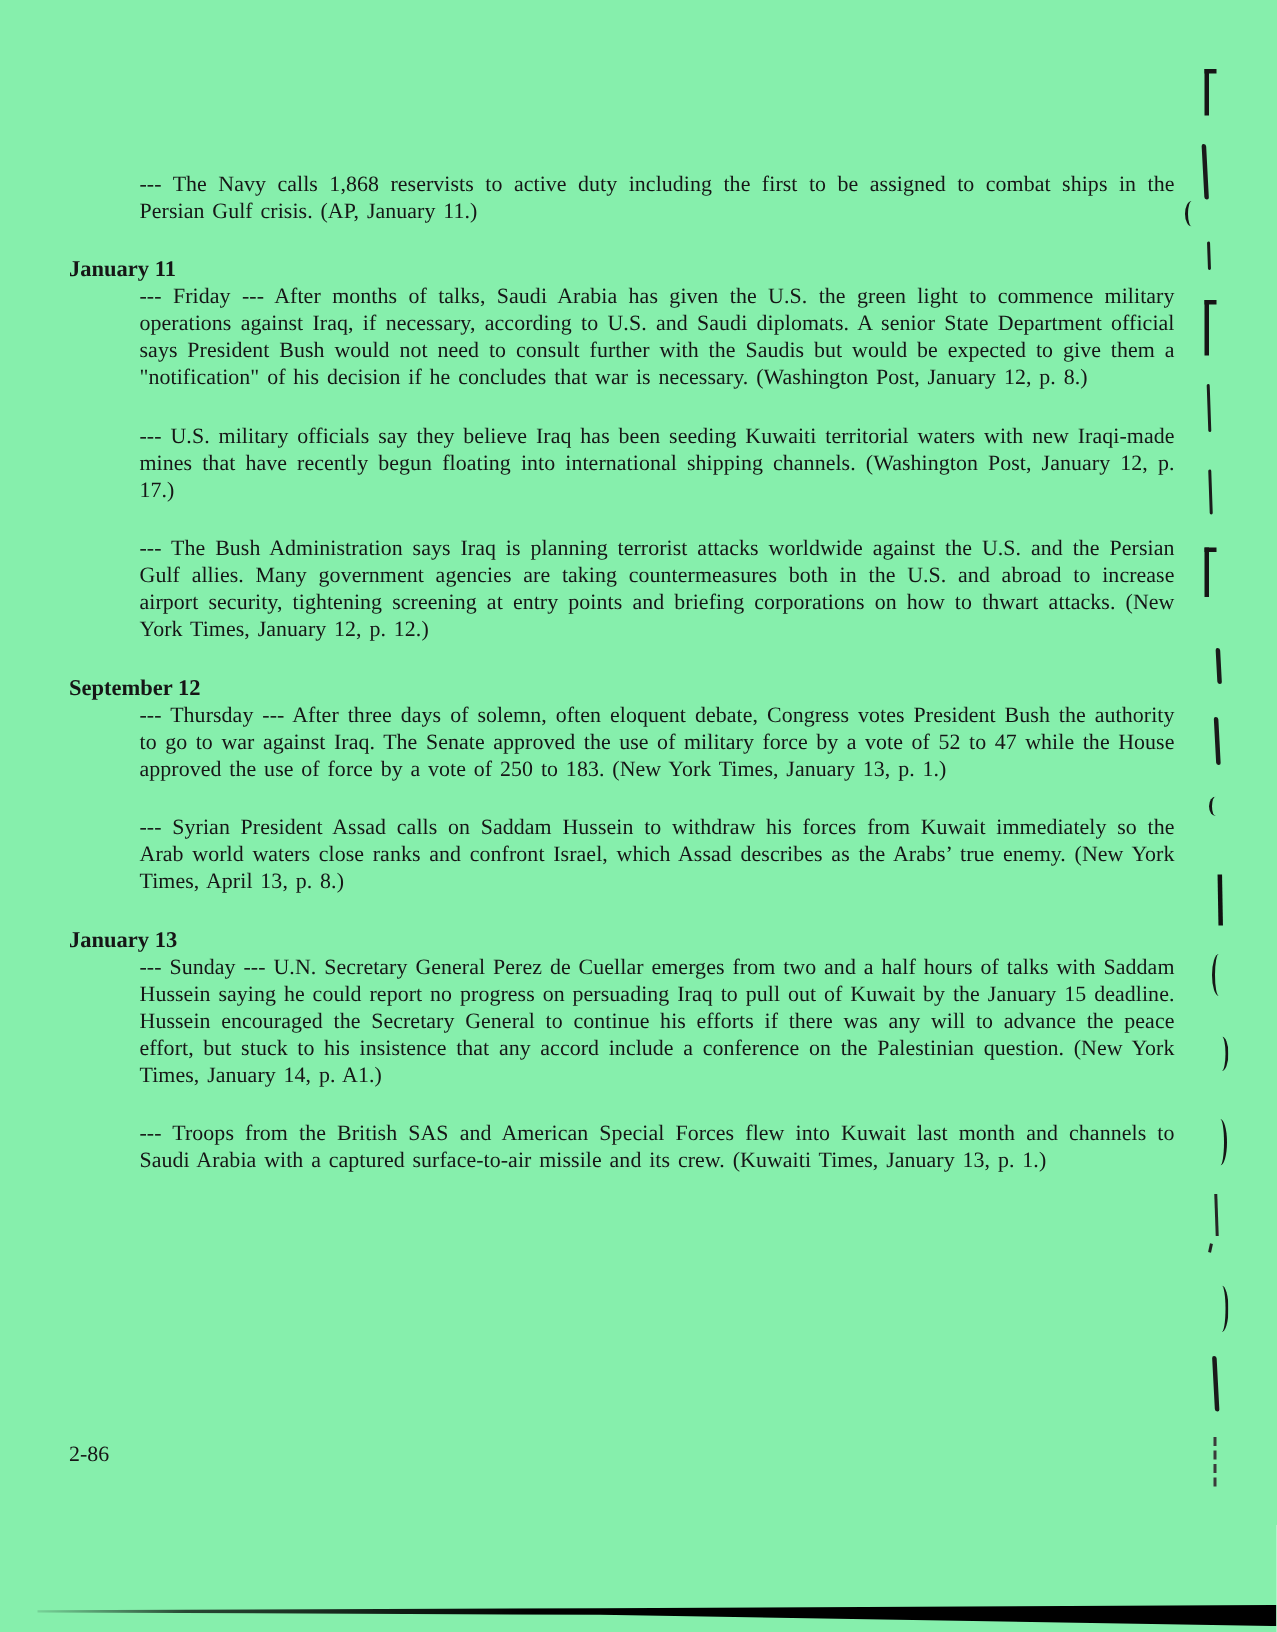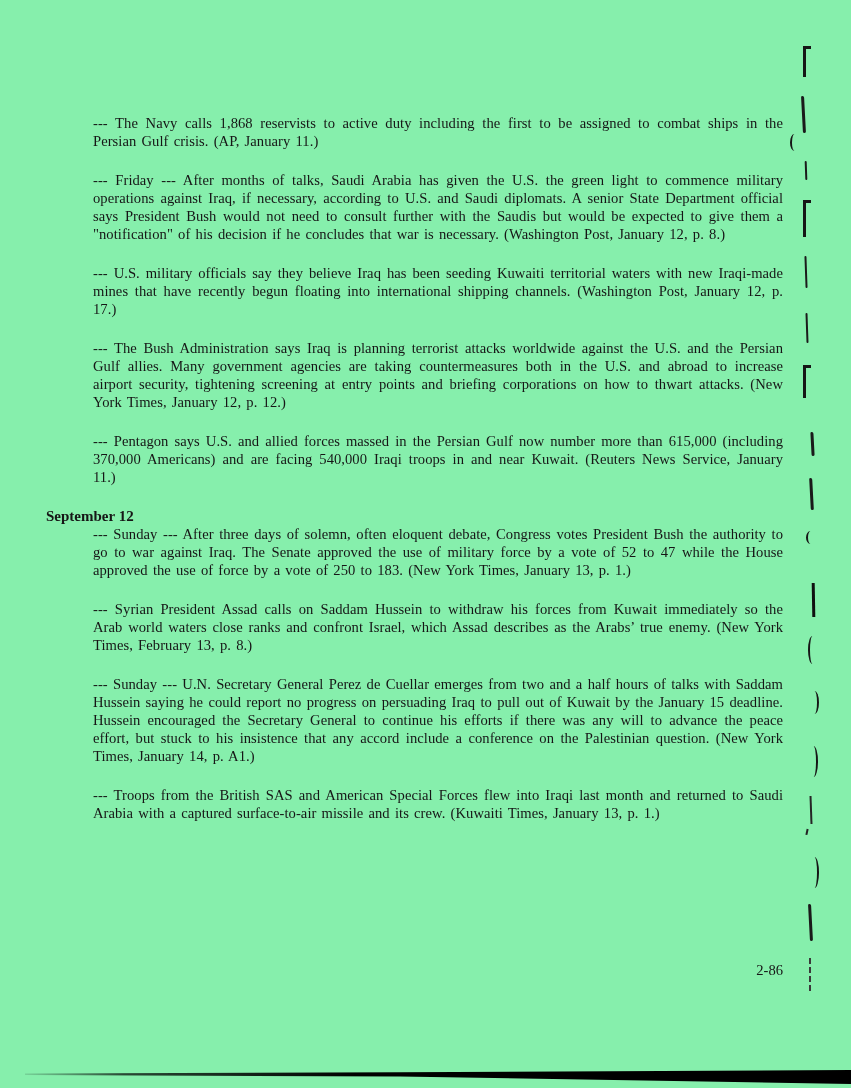--- a/index.html
+++ b/index.html
@@ -40,21 +40,21 @@
     letter-spacing: 0.05px;
     word-spacing: 1.5px;
   }
   .para span.u {
   }
   .footer {
     position: absolute;
     left: 46px;
     top: 961px;
     width: 737px;
-    text-align: right;
+    text-align: left;
     font-size: 14.6px;
     line-height: 18px;
   }
   
   .art { position: absolute; }
   .art-bracket { width: 3px; background: #161616; }
   .art-bracket::before {
     content: ""; position: absolute; left: 0; top: 0;
     width: 8px; height: 2.5px; background: #161616;
   }
@@ -68,29 +68,30 @@
   .art-dots { width: 0; border-left: 2px dashed #3a3a3a; }
   .bottom-band { position: absolute; left: 0; top: 1066px; }
 </style>
 </head>
 <body>
 
 <div class="page">
 
   <div class="content">
       <p class="para"><span>--- The Navy calls 1,868 reservists to active duty including the first to be assigned to combat ships in the Persian Gulf crisis. (AP, January 11.)</span></p>
+      <div class="heading">January 11</div>
       <p class="para"><span>--- Friday --- After months of talks, Saudi Arabia has given the U.S. the green light to commence military operations against Iraq, if necessary, according to U.S. and Saudi diplomats. A senior State Department official says President Bush would not need to consult further with the Saudis but would be expected to give them a "notification" of his decision if he concludes that war is necessary. (</span><span class="u">Washington Post</span><span>, January 12, p. 8.)</span></p>
       <p class="para"><span>--- U.S. military officials say they believe Iraq has been seeding Kuwaiti territorial waters with new Iraqi-made mines that have recently begun floating into international shipping channels. (</span><span class="u">Washington Post</span><span>, January 12, p. 17.)</span></p>
       <p class="para"><span>--- The Bush Administration says Iraq is planning terrorist attacks worldwide against the U.S. and the Persian Gulf allies. Many government agencies are taking countermeasures both in the U.S. and abroad to increase airport security, tightening screening at entry points and briefing corporations on how to thwart attacks. (</span><span class="u">New York Times</span><span>, January 12, p. 12.)</span></p>
-      <p class="para"><span>--- Pentagon says U.S. and allied forces massed in the Persian Gulf now number more than 615,000 (including 370,000 Americans) and are facing 540,000 Iraqi troops in and near Kuwait. (Reuters News Service, January 11.)</span></p>
       <div class="heading">September 12</div>
-      <p class="para"><span>--- Sunday --- After three days of solemn, often eloquent debate, Congress votes President Bush the authority to go to war against Iraq. The Senate approved the use of military force by a vote of 52 to 47 while the House approved the use of force by a vote of 250 to 183. (</span><span class="u">New York Times</span><span>, January 13, p. 1.)</span></p>
-      <p class="para"><span>--- Syrian President Assad calls on Saddam Hussein to withdraw his forces from Kuwait immediately so the Arab world waters close ranks and confront Israel, which Assad describes as the Arabs’ true enemy. (</span><span class="u">New York Times</span><span>, February 13, p. 8.)</span></p>
+      <p class="para"><span>--- Thursday --- After three days of solemn, often eloquent debate, Congress votes President Bush the authority to go to war against Iraq. The Senate approved the use of military force by a vote of 52 to 47 while the House approved the use of force by a vote of 250 to 183. (</span><span class="u">New York Times</span><span>, January 13, p. 1.)</span></p>
+      <p class="para"><span>--- Syrian President Assad calls on Saddam Hussein to withdraw his forces from Kuwait immediately so the Arab world waters close ranks and confront Israel, which Assad describes as the Arabs’ true enemy. (</span><span class="u">New York Times</span><span>, April 13, p. 8.)</span></p>
+      <div class="heading">January 13</div>
       <p class="para"><span>--- Sunday --- U.N. Secretary General Perez de Cuellar emerges from two and a half hours of talks with Saddam Hussein saying he could report no progress on persuading Iraq to pull out of Kuwait by the January 15 deadline. Hussein encouraged the Secretary General to continue his efforts if there was any will to advance the peace effort, but stuck to his insistence that any accord include a conference on the Palestinian question. (</span><span class="u">New York Times</span><span>, January 14, p. A1.)</span></p>
-      <p class="para"><span>--- Troops from the British SAS and American Special Forces flew into Iraqi last month and returned to Saudi Arabia with a captured surface-to-air missile and its crew. (</span><span class="u">Kuwaiti Times</span><span>, January 13, p. 1.)</span></p>
+      <p class="para"><span>--- Troops from the British SAS and American Special Forces flew into Kuwait last month and channels to Saudi Arabia with a captured surface-to-air missile and its crew. (</span><span class="u">Kuwaiti Times</span><span>, January 13, p. 1.)</span></p>
     </div>
 
   <div class="footer">2-86</div>
 
   <div>
       <div class="art art-bracket" style="left: 803px; top: 46px; height: 31px;"></div>
       <div class="art art-squiggle" style="left: 802px; top: 96px; height: 37px;"></div>
       <div class="art art-lparen" style="left: 790px; top: 134px; height: 17px;"></div>
       <div class="art art-bar" style="left: 805px; top: 161px; height: 19px;"></div>
       <div class="art art-bracket" style="left: 803px; top: 200px; height: 37px;"></div>

